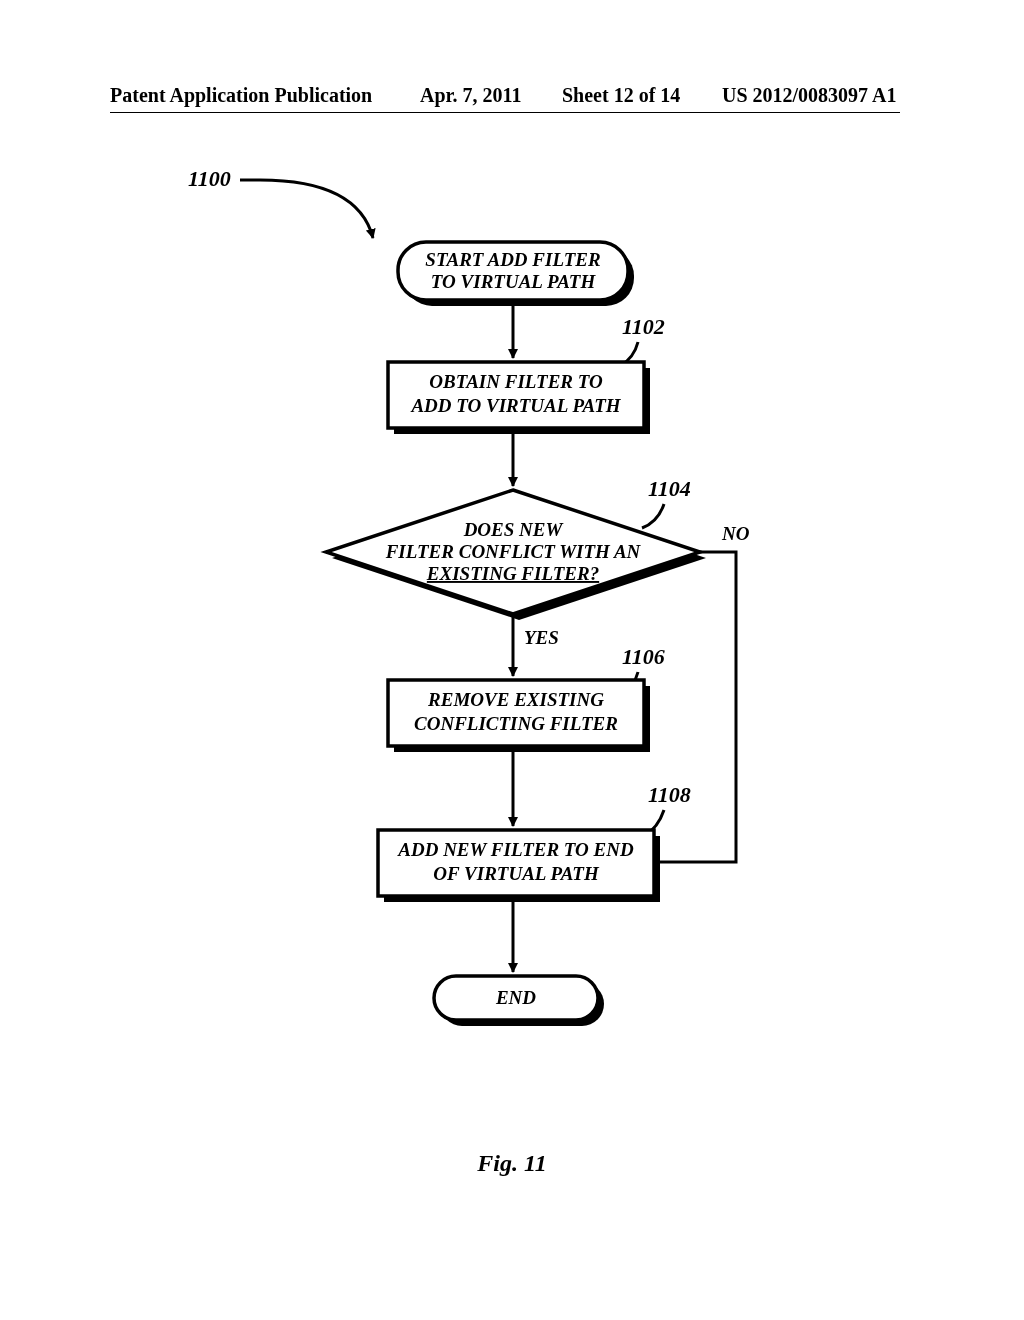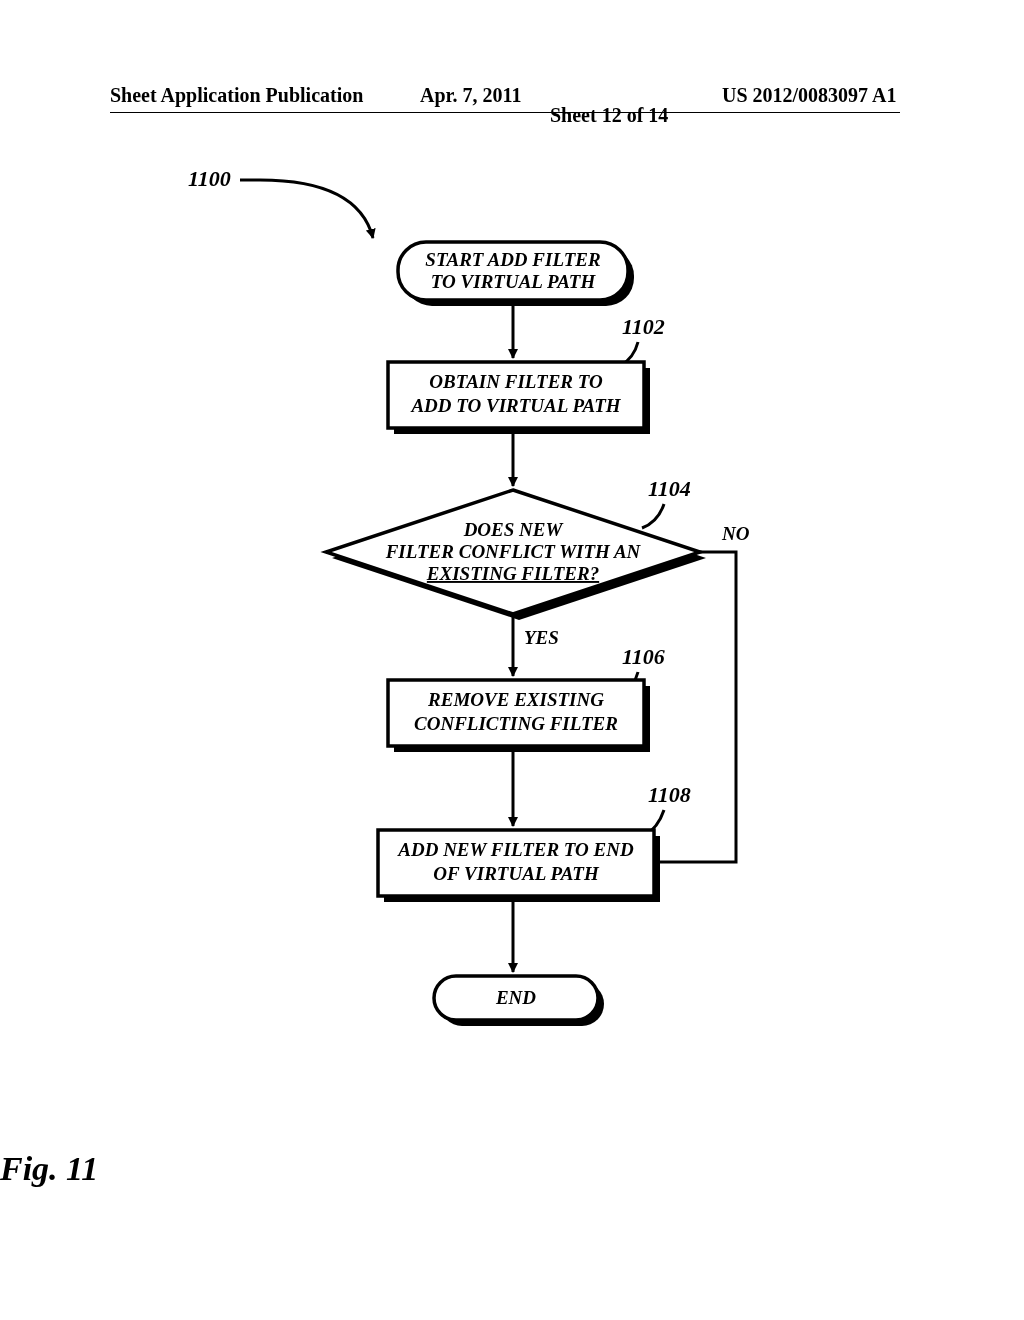--- a/index.html
+++ b/index.html
@@ -24,22 +24,21 @@
     position: absolute;
     left: 110px;
   }
   .header .date {
     position: absolute;
     left: 420px;
     text-align: right;
   }
   .header .sheet {
     position: absolute;
-    left: 550px;
-    margin-top: 20px;
+    left: 562px;
   }
   .header .num {
     position: absolute;
     left: 722px;
   }
   .header-line {
     position: absolute;
     top: 112px;
     left: 110px;
     width: 790px;
@@ -54,21 +53,22 @@
     top: 160px;
     left: 168px;
     width: 680px;
     height: 920px;
   }
   .figcap {
     position: absolute;
     top: 1150px;
     left: 0;
     width: 1024px;
-    font-size: 34px;
+    text-align: center;
+    font-size: 24px;
     font-weight: bold;
     font-style: italic;
   }
   .flow-text {
     font-family: Georgia, "Times New Roman", serif;
     font-weight: bold;
     font-style: italic;
     font-size: 19px;
   }
   .ref-text {
@@ -81,21 +81,21 @@
     font-family: Georgia, "Times New Roman", serif;
     font-weight: bold;
     font-style: italic;
     font-size: 19px;
   }
 </style>
 </head>
 <body>
 
 <div class="header">
-  <span class="pub">Sheet Application Publication</span>
+  <span class="pub">Patent Application Publication</span>
   <span class="date">Apr. 7, 2011</span>
   <span class="sheet">Sheet 12 of 14</span>
   <span class="num">US 2012/0083097 A1</span>
 </div>
 <div class="header-line"></div>
 
 <div class="svg-wrap">
 <svg width="680" height="920" viewBox="0 0 680 920">
   <defs>
     <marker id="arrowhead" markerWidth="12" markerHeight="12" refX="9" refY="5" orient="auto" markerUnits="userSpaceOnUse">

